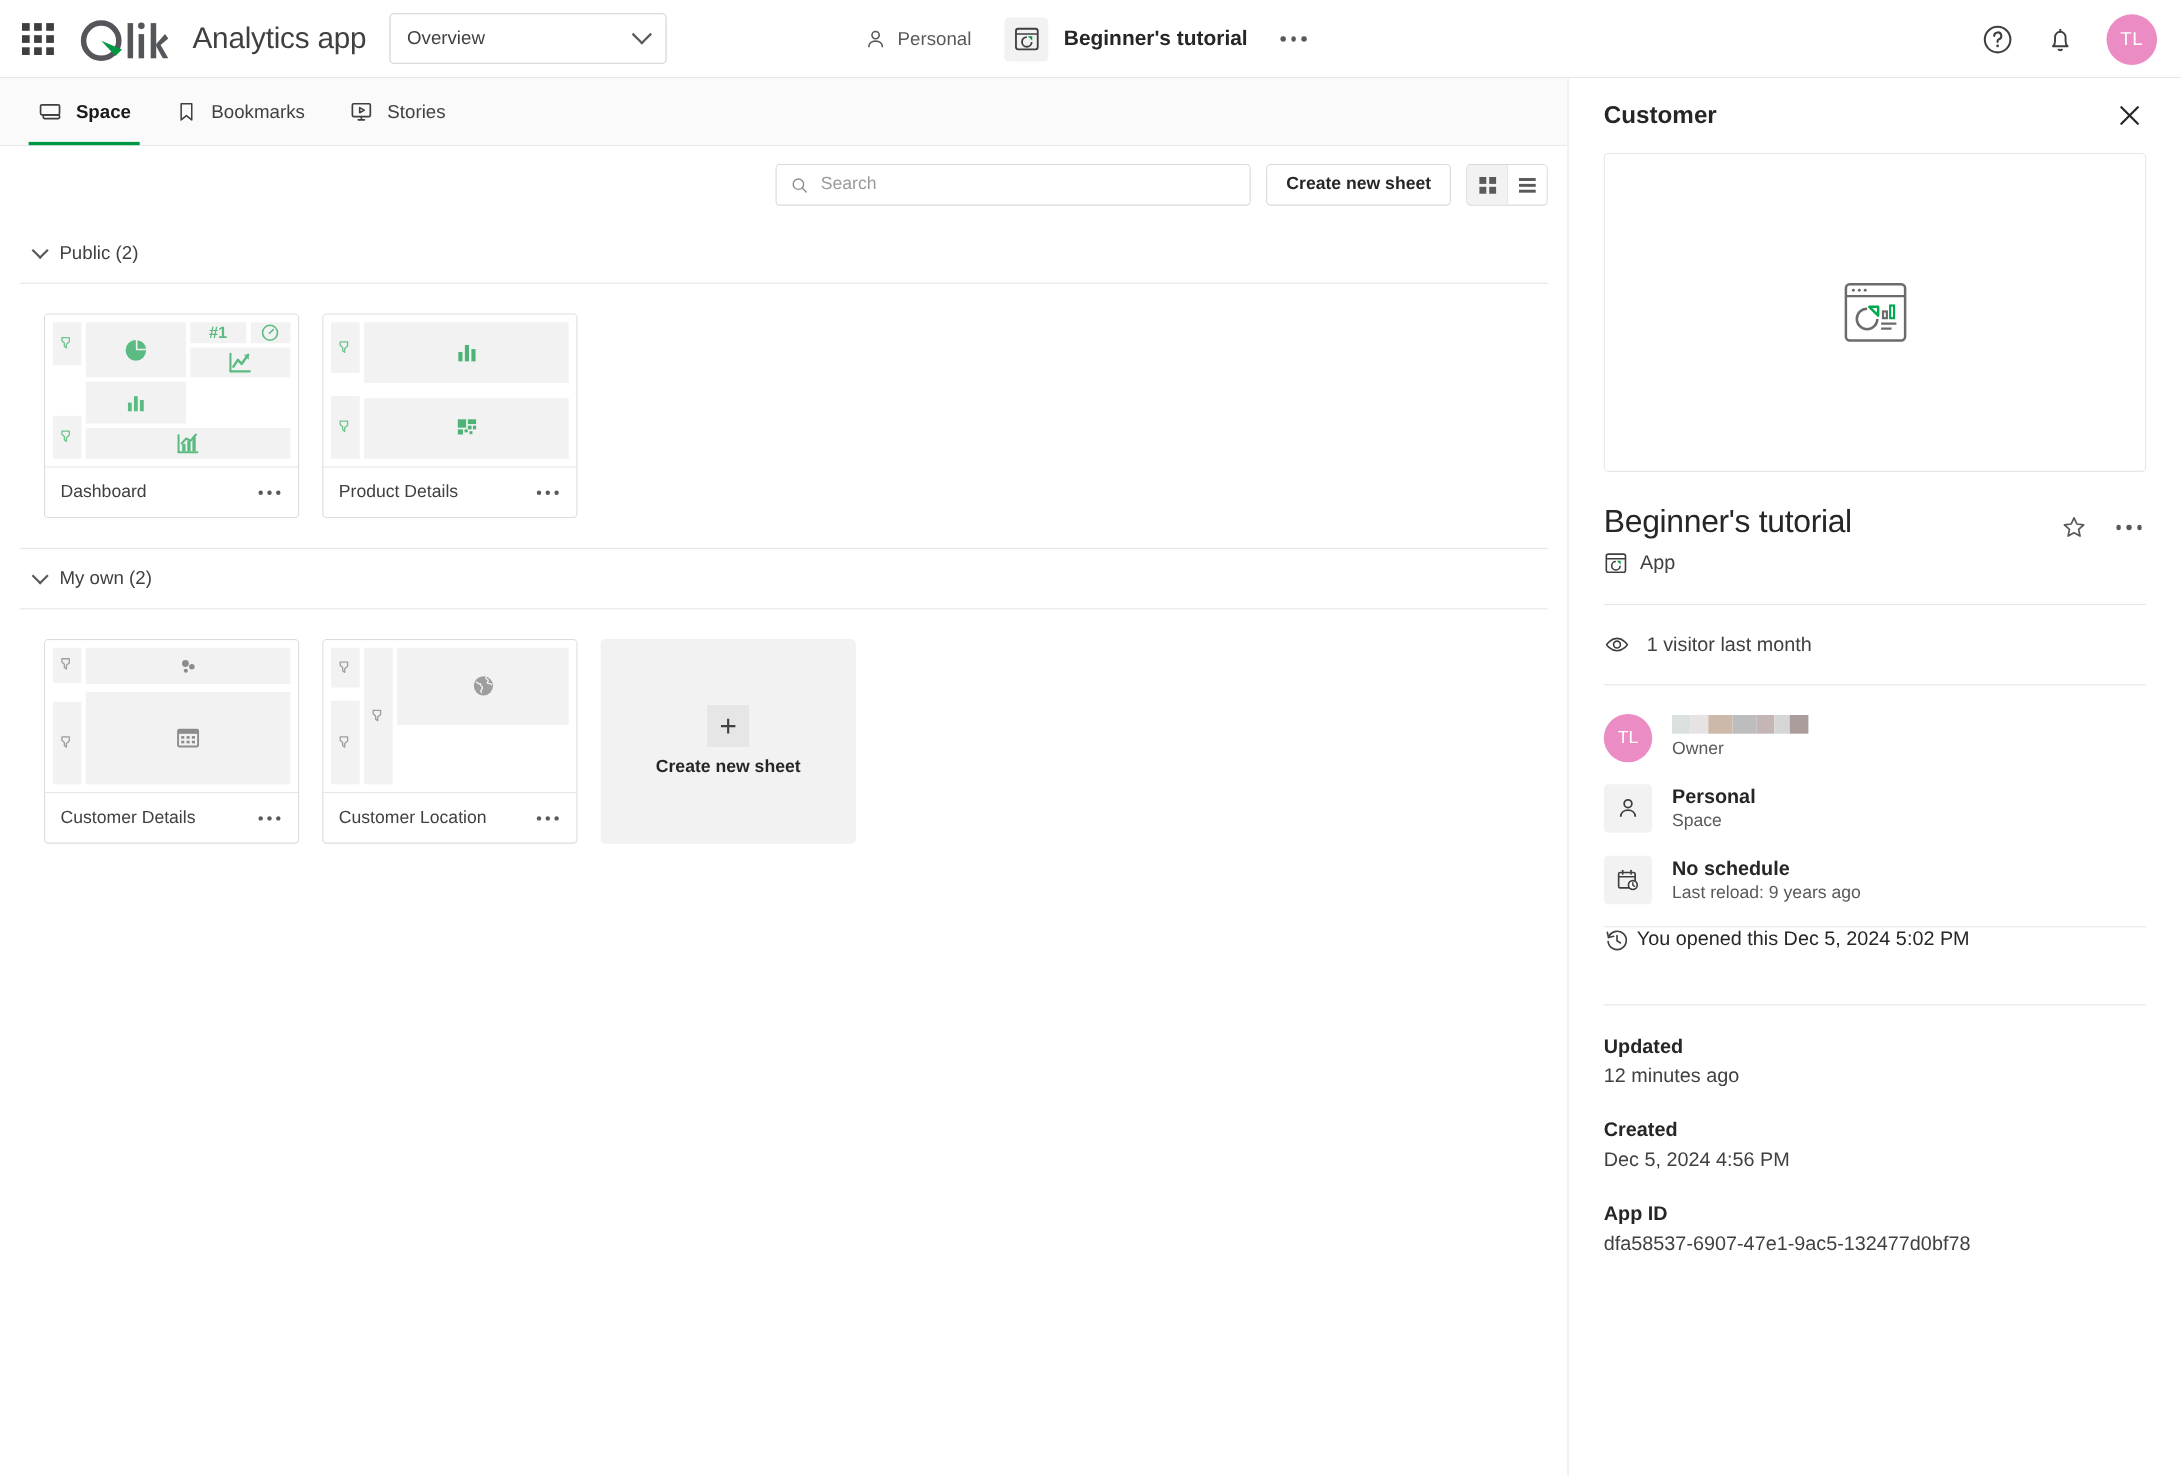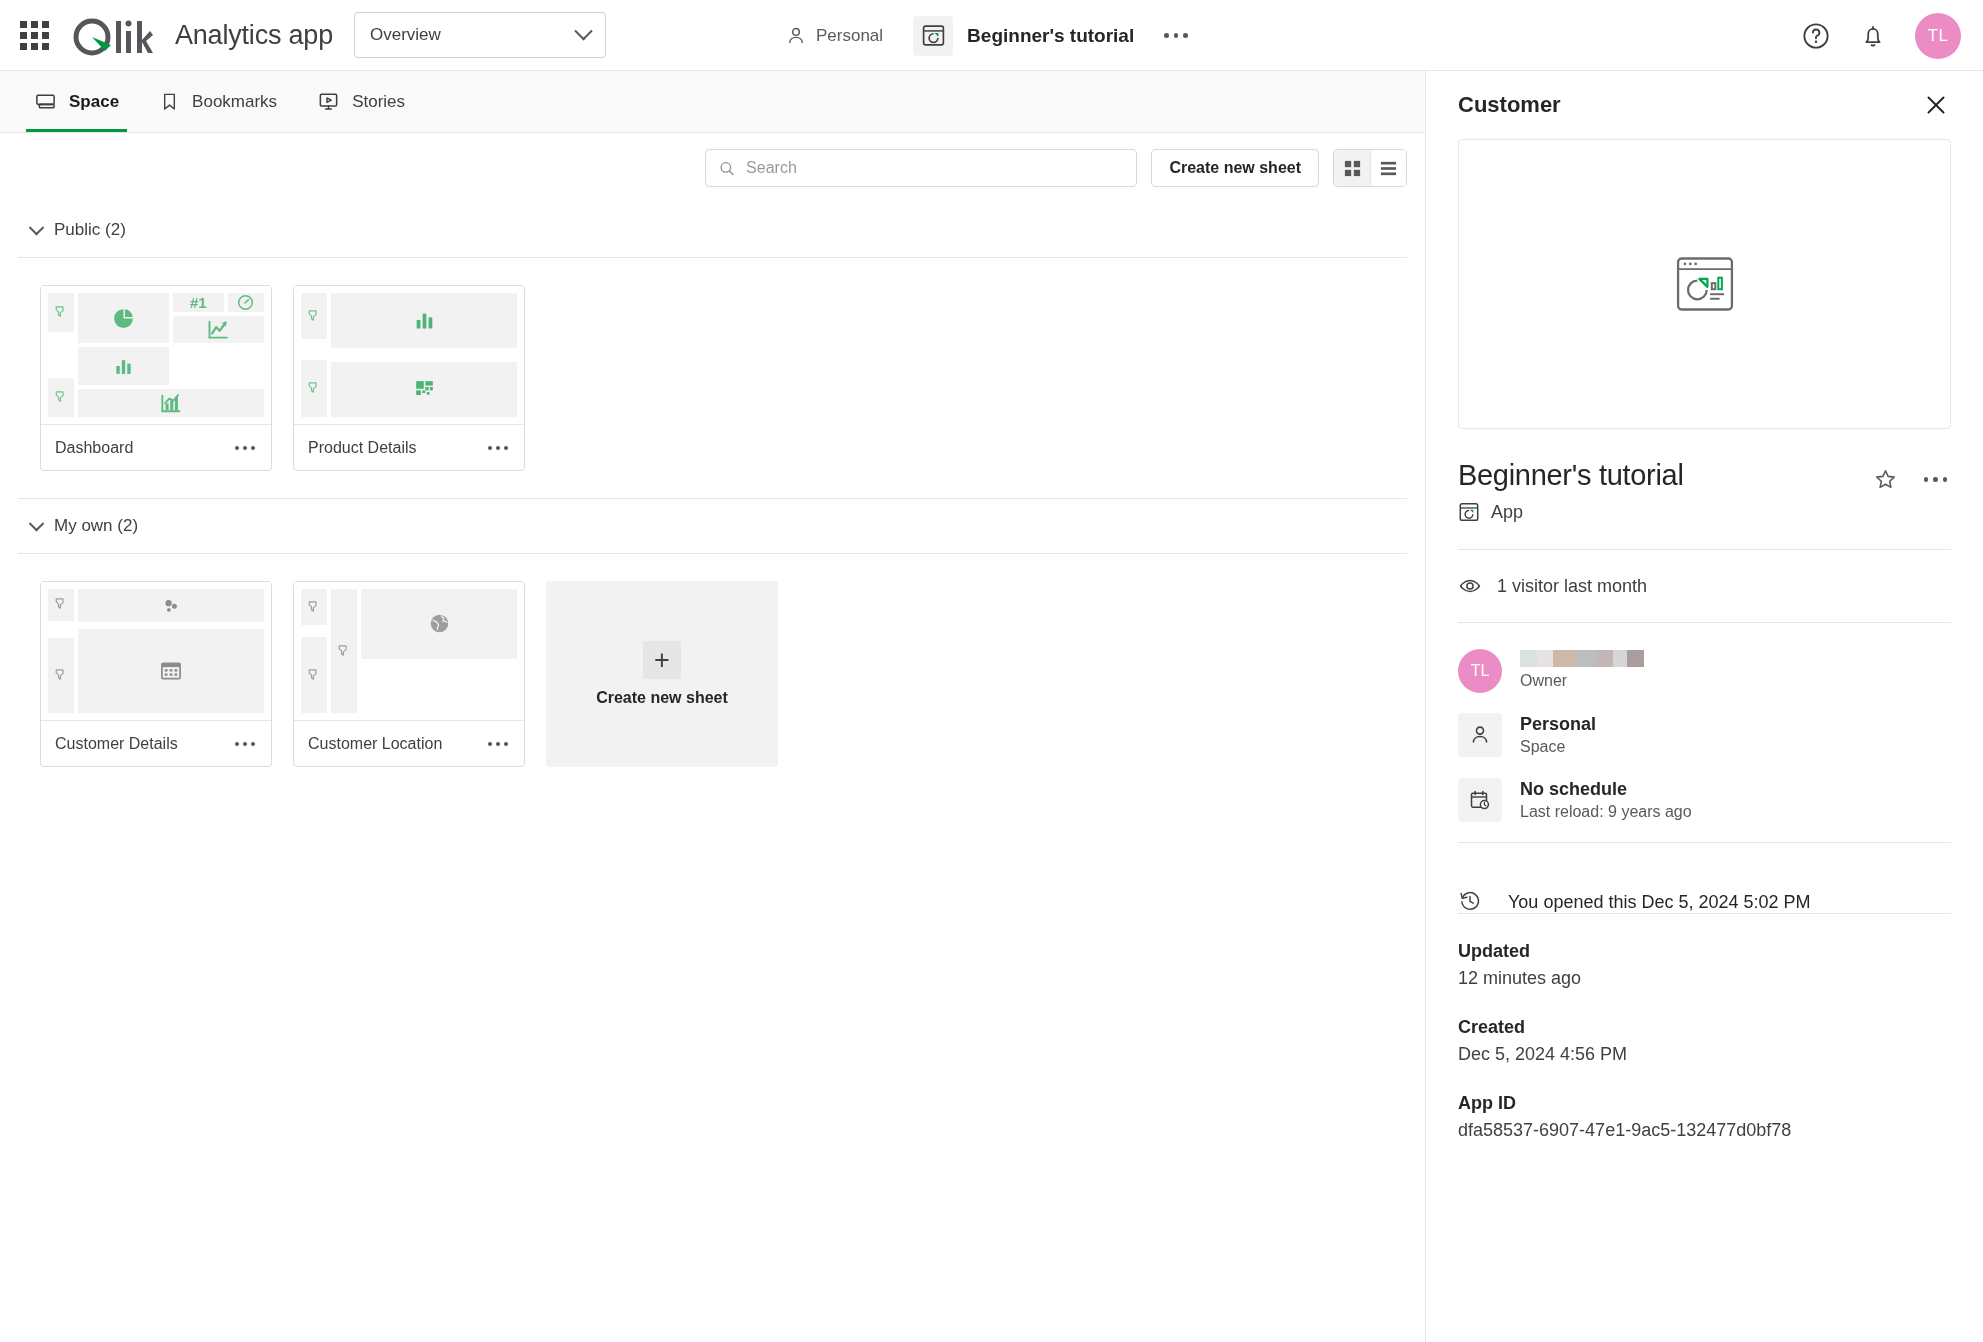--- a/index.html
+++ b/index.html
@@ -106,39 +106,39 @@
   .details-head { height: 68px; display: flex; align-items: center; justify-content: space-between; }
   .details-head .ttl { font-size: 22px; font-weight: bold; color: #262626; }
   .closex { width: 30px; height: 30px; cursor: pointer; display: flex; align-items: center; justify-content: center; }
 
   .preview { height: 290px; border: 1px solid #e6e6e6; border-radius: 4px;
     display: flex; align-items: center; justify-content: center; }
 
   .app-head { margin-top: 30px; display: flex; align-items: flex-start; justify-content: space-between; }
   .app-head .nm { font-size: 29px; color: #262626; letter-spacing: -0.3px; }
   .app-head .acts { display: flex; align-items: center; gap: 22px; padding-top: 8px; }
-  .typerow { margin-top: 9px; display: flex; align-items: center; gap: 11px; }
+  .typerow { margin-top: 9px; display: flex; gap: 11px; }
   .typerow .lbl { font-size: 18px; color: #404040; }
 
   .hr { height: 1px; background: #e6e6e6; margin: 26px 0 0 0; }
 
   .visitors { display: flex; align-items: center; gap: 15px; height: 72px; }
   .visitors .lbl { font-size: 18px; color: #404040; }
 
   .metarow { display: flex; align-items: center; gap: 18px; margin-bottom: 19px; }
   .metarow .ic { width: 44px; height: 44px; background: #f2f2f2; border-radius: 4px;
     display: flex; align-items: center; justify-content: center; flex: none; }
   .metarow .av { width: 44px; height: 44px; border-radius: 50%; background: #ec8cc4; color: #fff;
     display: flex; align-items: center; justify-content: center; font-size: 16px; flex: none; }
   .metarow .t1 { font-size: 18px; font-weight: bold; color: #262626; line-height: 1.35; }
   .metarow .t2 { font-size: 16px; color: #595959; line-height: 1.35; }
   .redact { display: flex; height: 17px; width: 124px; margin-bottom: 3px; }
   .redact span { display: block; height: 100%; }
 
-  .opened { display: flex; align-items: flex-end; gap: 26px; height: 70px; }
+  .opened { display: flex; align-items: flex-start; gap: 6px; height: 70px; }
   .opened .lbl { font-size: 18px; color: #262626; }
 
   .kv { margin-bottom: 22px; }
   .kv .k { font-size: 18px; font-weight: bold; color: #262626; line-height: 1.5; }
   .kv .v { font-size: 18px; color: #404040; line-height: 1.5; }
 </style>
 </head>
 <body>
 
 <div class="topbar">

